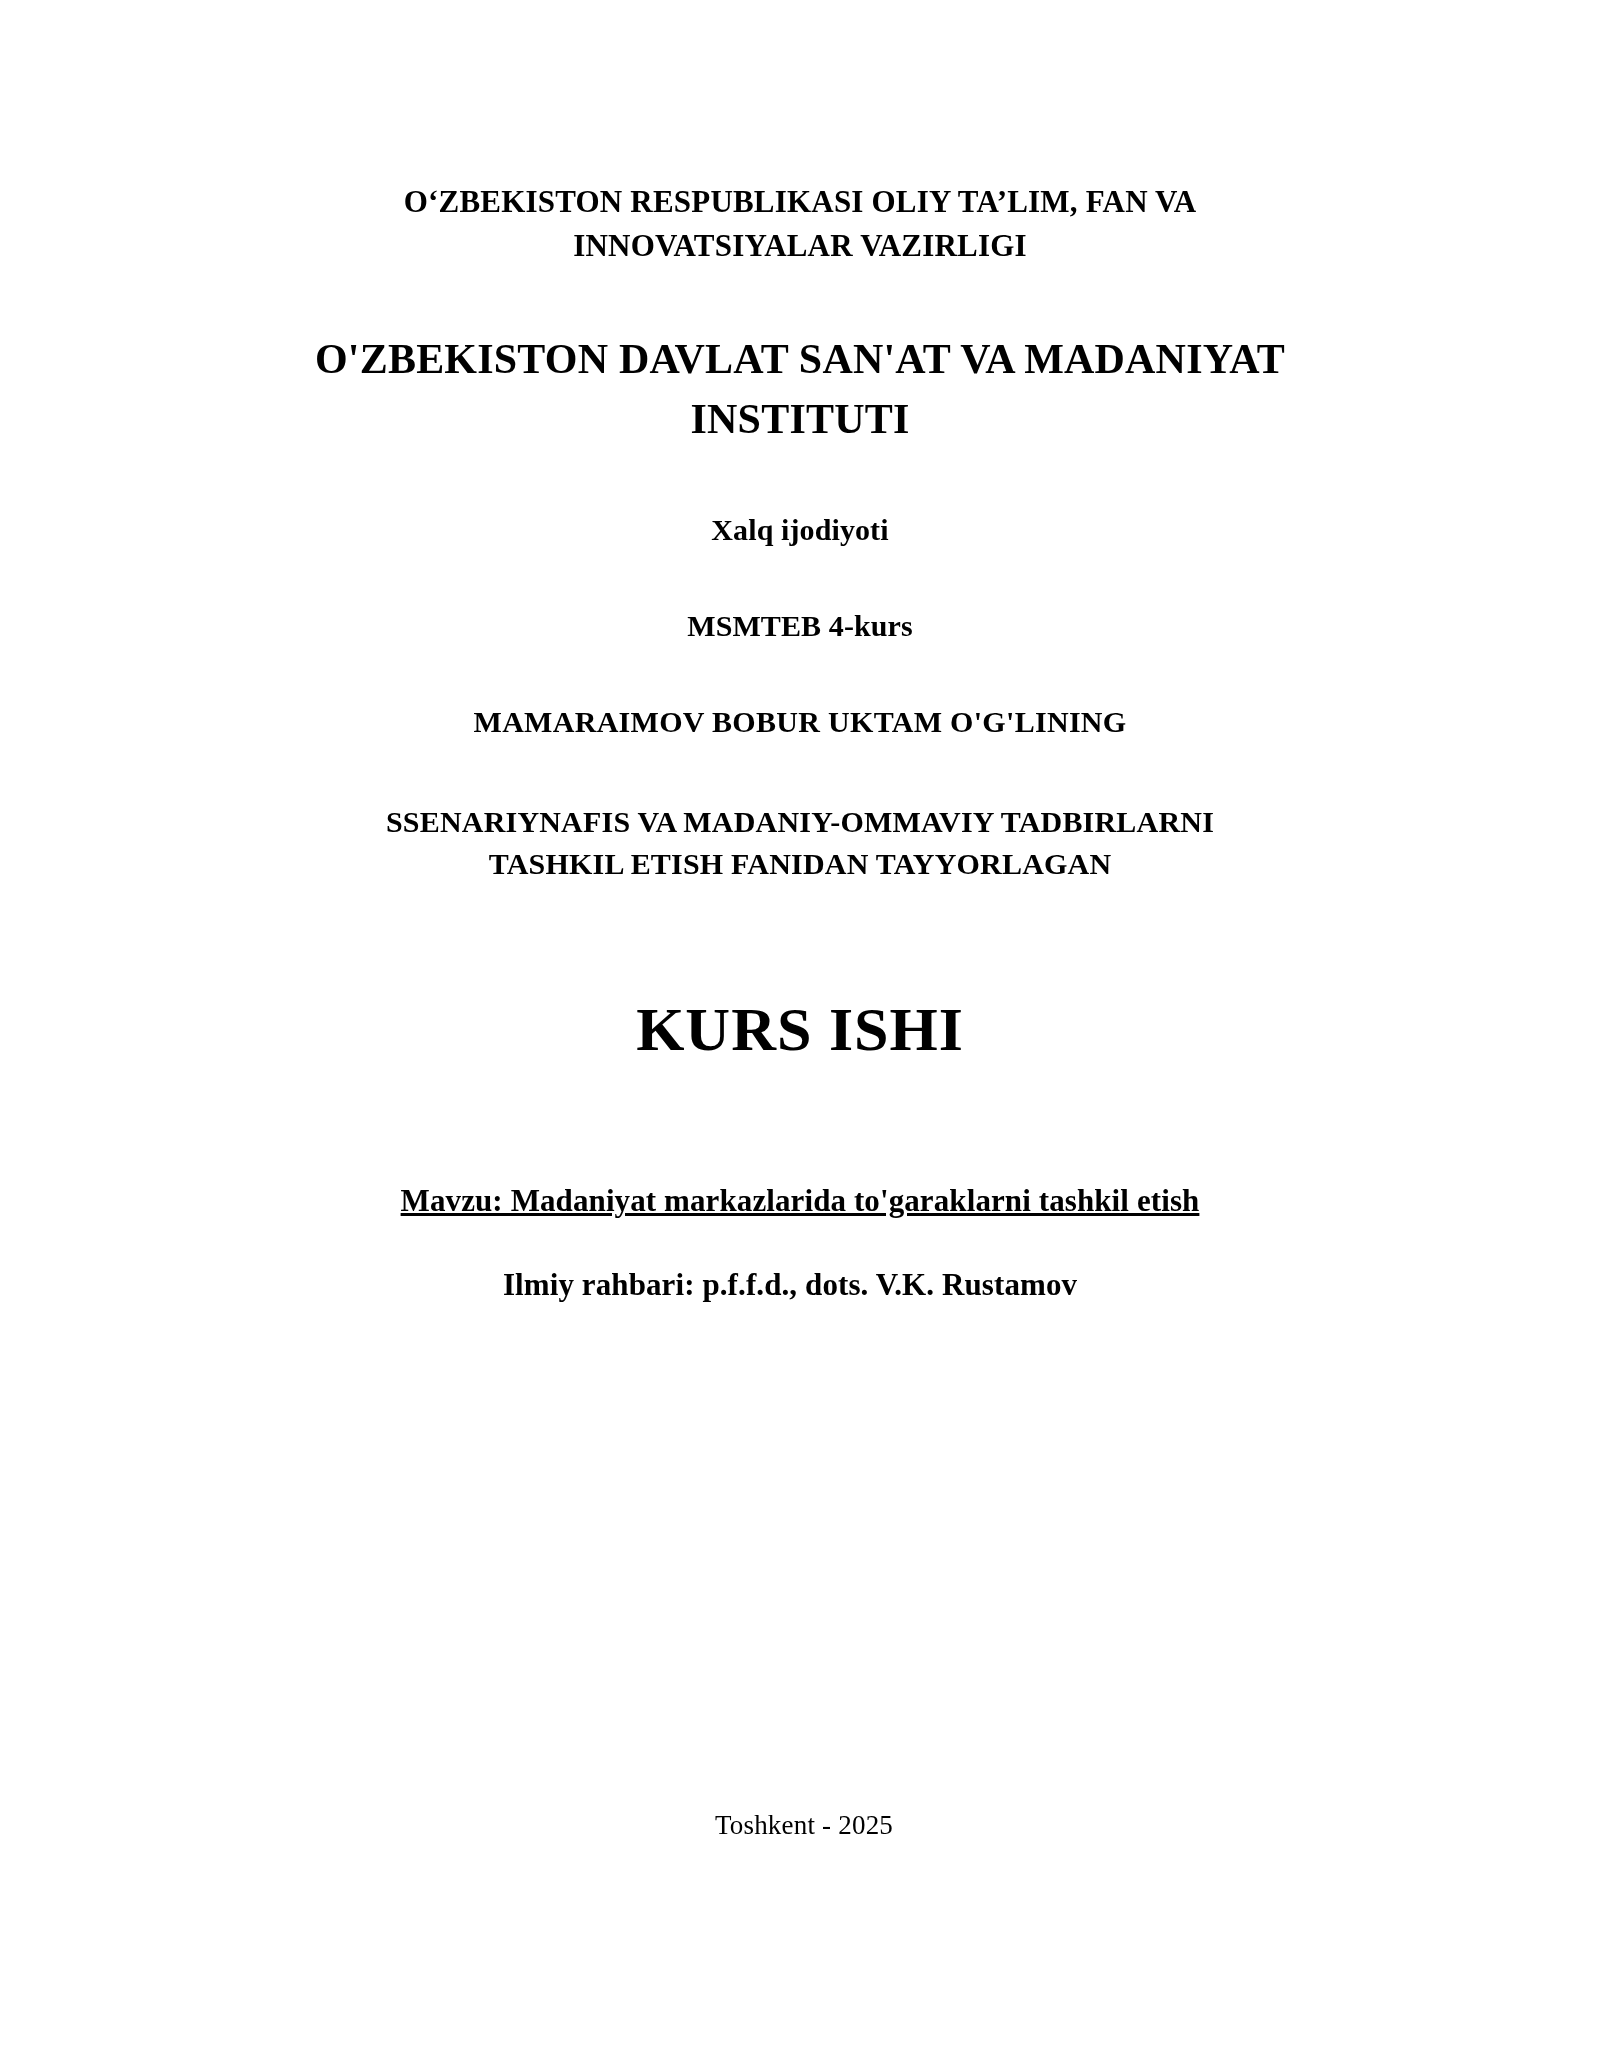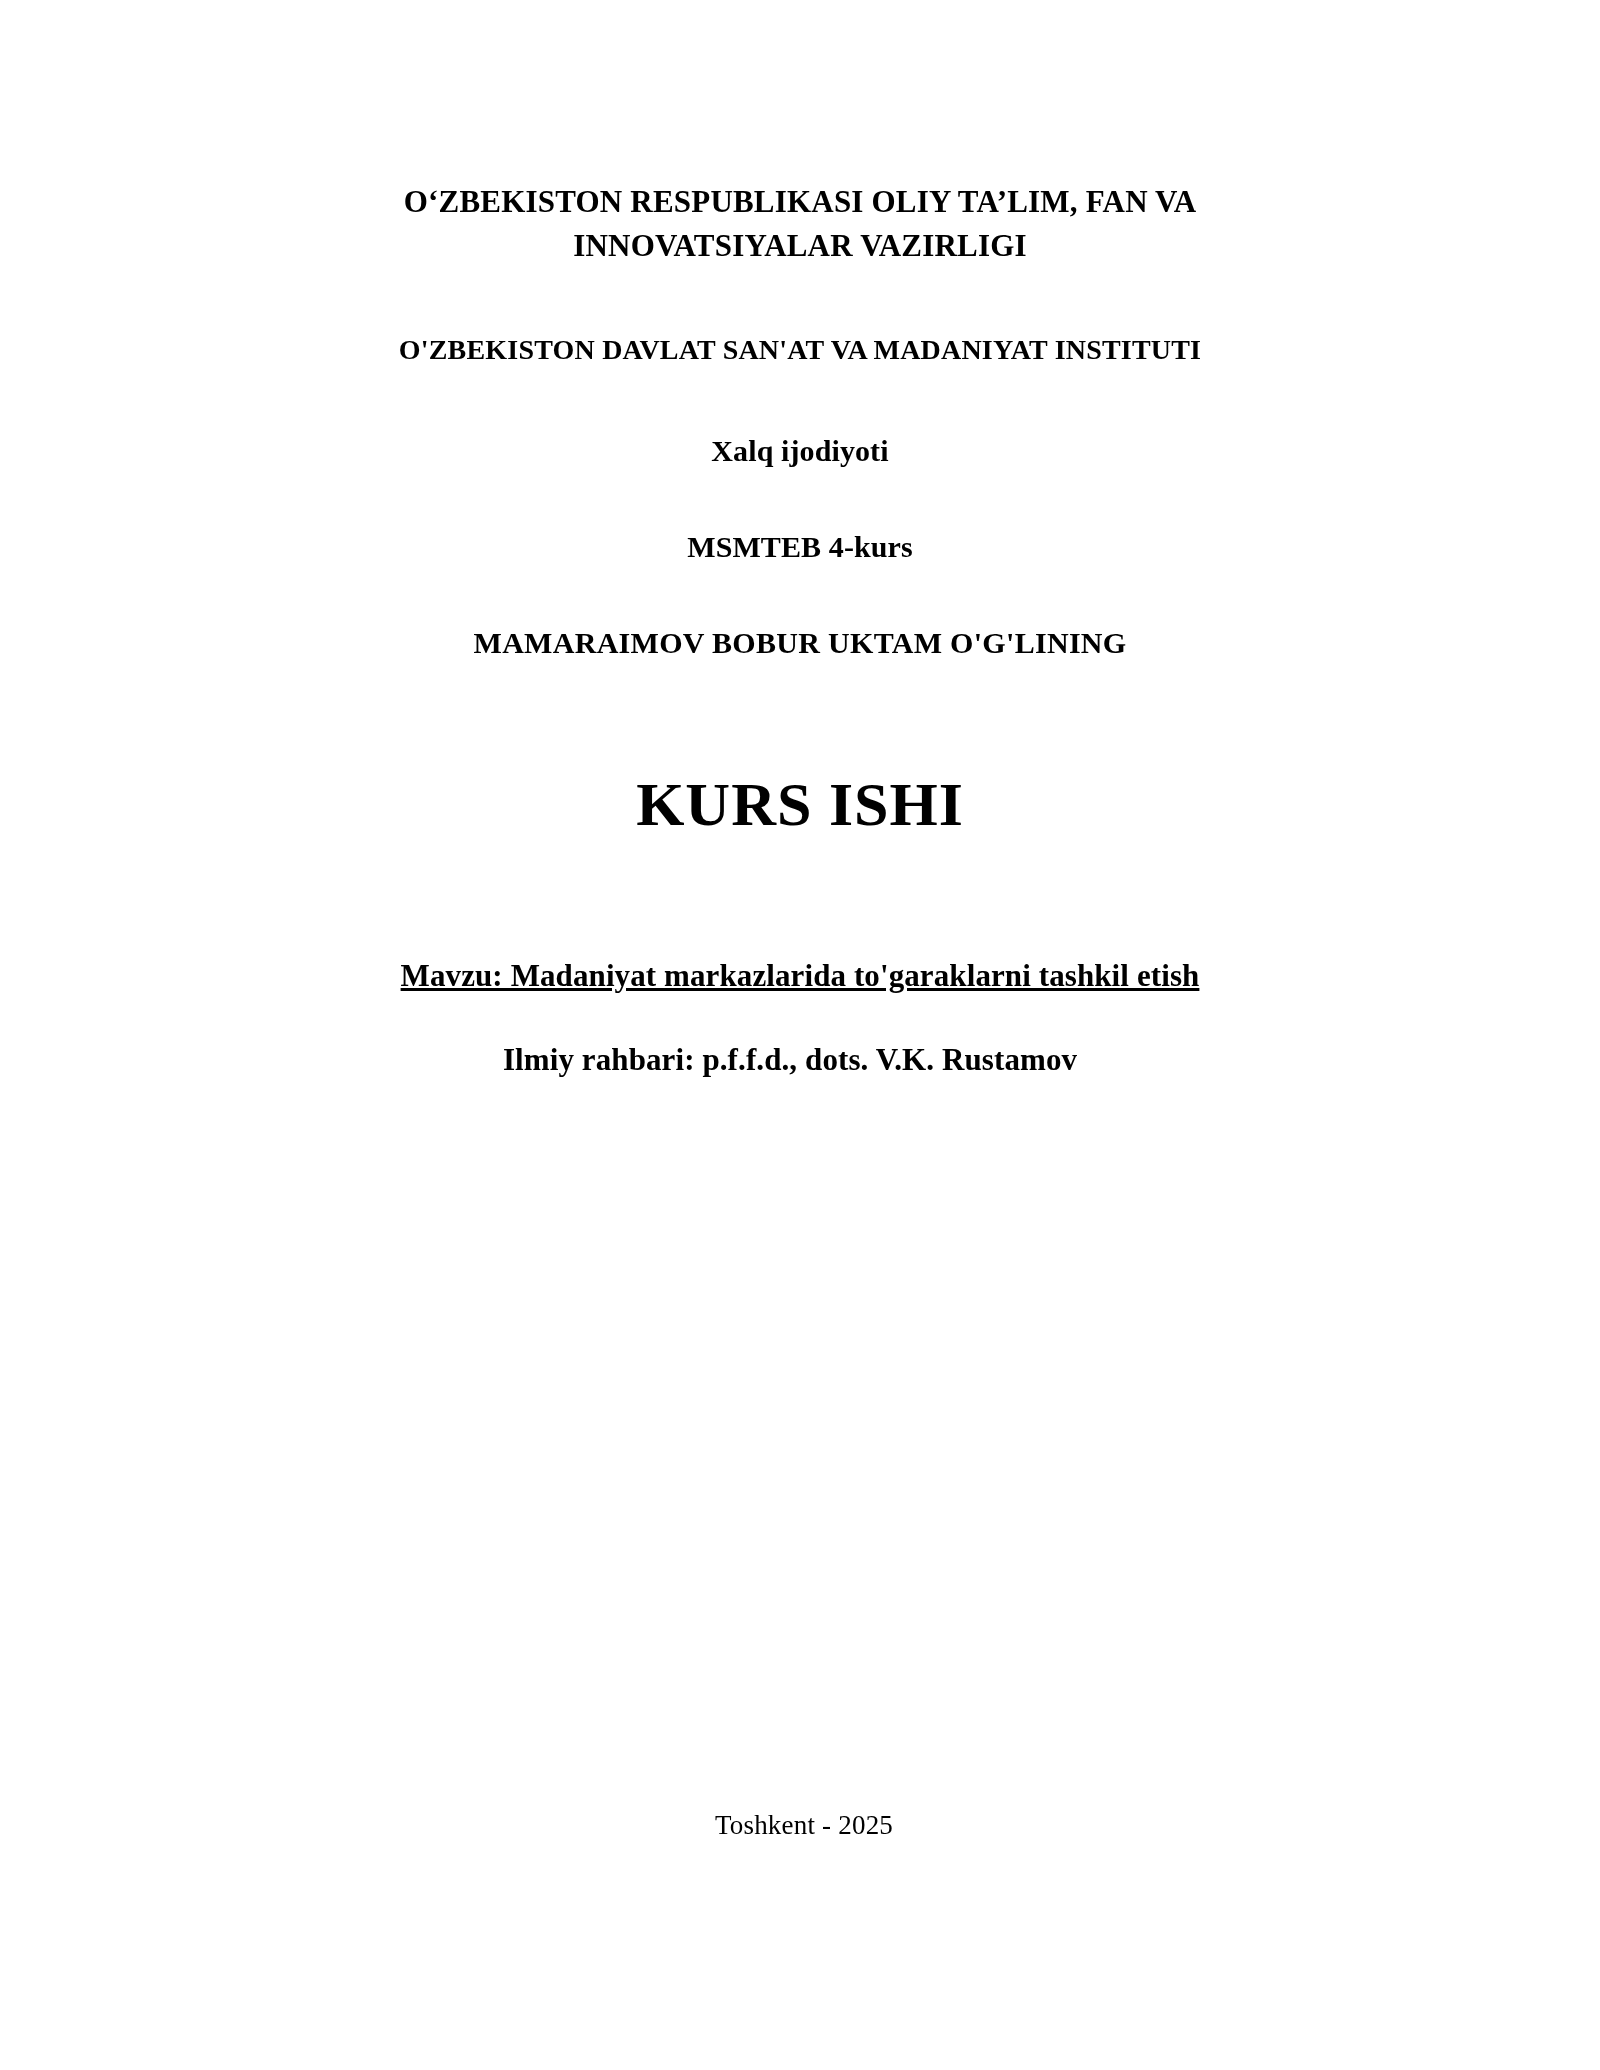--- a/index.html
+++ b/index.html
@@ -26,21 +26,21 @@
     text-align: center;
     font-weight: bold;
   }
   .ministry {
     font-size: 31px;
     line-height: 1.42;
     letter-spacing: 0.2px;
     padding-top: 180px;
   }
   .institute {
-    font-size: 28px;
+    font-size: 42px;
     line-height: 1.42;
     letter-spacing: 0.2px;
     margin-top: 62px;
   }
   .faculty {
     font-size: 30px;
     margin-top: 64px;
     letter-spacing: 0.1px;
   }
   .course {
@@ -107,20 +107,24 @@
   </div>
 
   <div class="block institute">O'ZBEKISTON DAVLAT SAN'AT VA MADANIYAT INSTITUTI</div>
 
   <div class="block faculty">Xalq ijodiyoti</div>
 
   <div class="block course">MSMTEB 4-kurs</div>
 
   <div class="block student">MAMARAIMOV BOBUR UKTAM O'G'LINING</div>
 
+  <div class="block subject">
+    <span class="line">SSENARIYNAFIS VA MADANIY-OMMAVIY TADBIRLARNI</span>
+    <span class="line">TASHKIL ETISH FANIDAN TAYYORLAGAN</span>
+  </div>
 
   <div class="doctype">KURS ISHI</div>
 
   <div class="topic">Mavzu: Madaniyat markazlarida to'garaklarni tashkil etish</div>
 
   <div class="advisor">Ilmiy rahbari: p.f.f.d., dots. V.K. Rustamov</div>
 
   <div class="city">Toshkent - 2025</div>
 
 </div>

